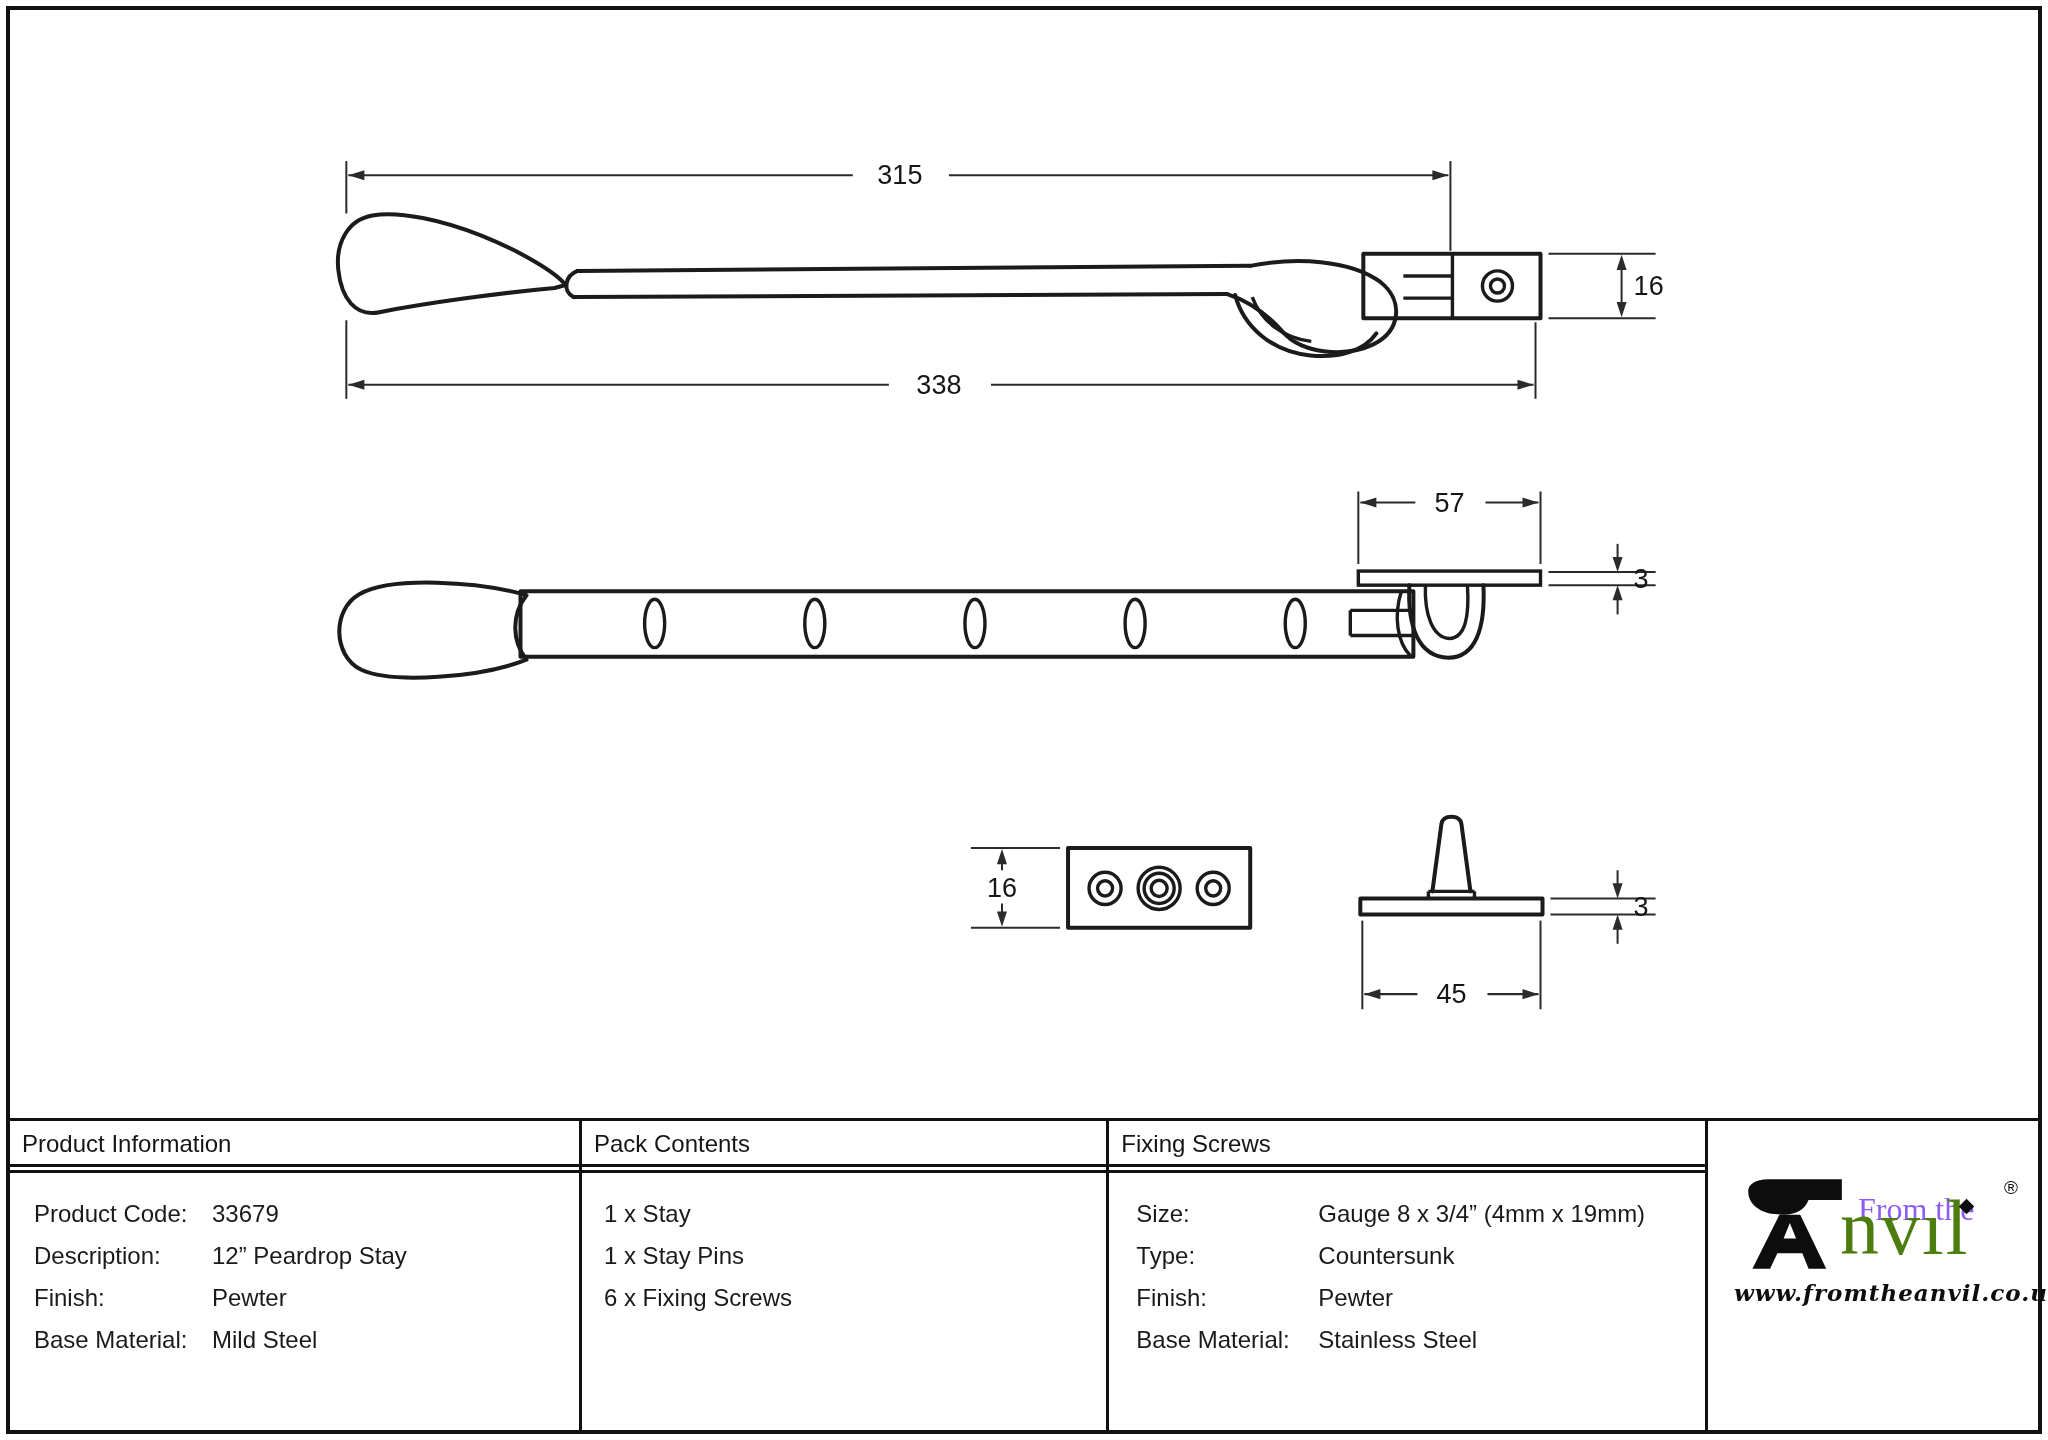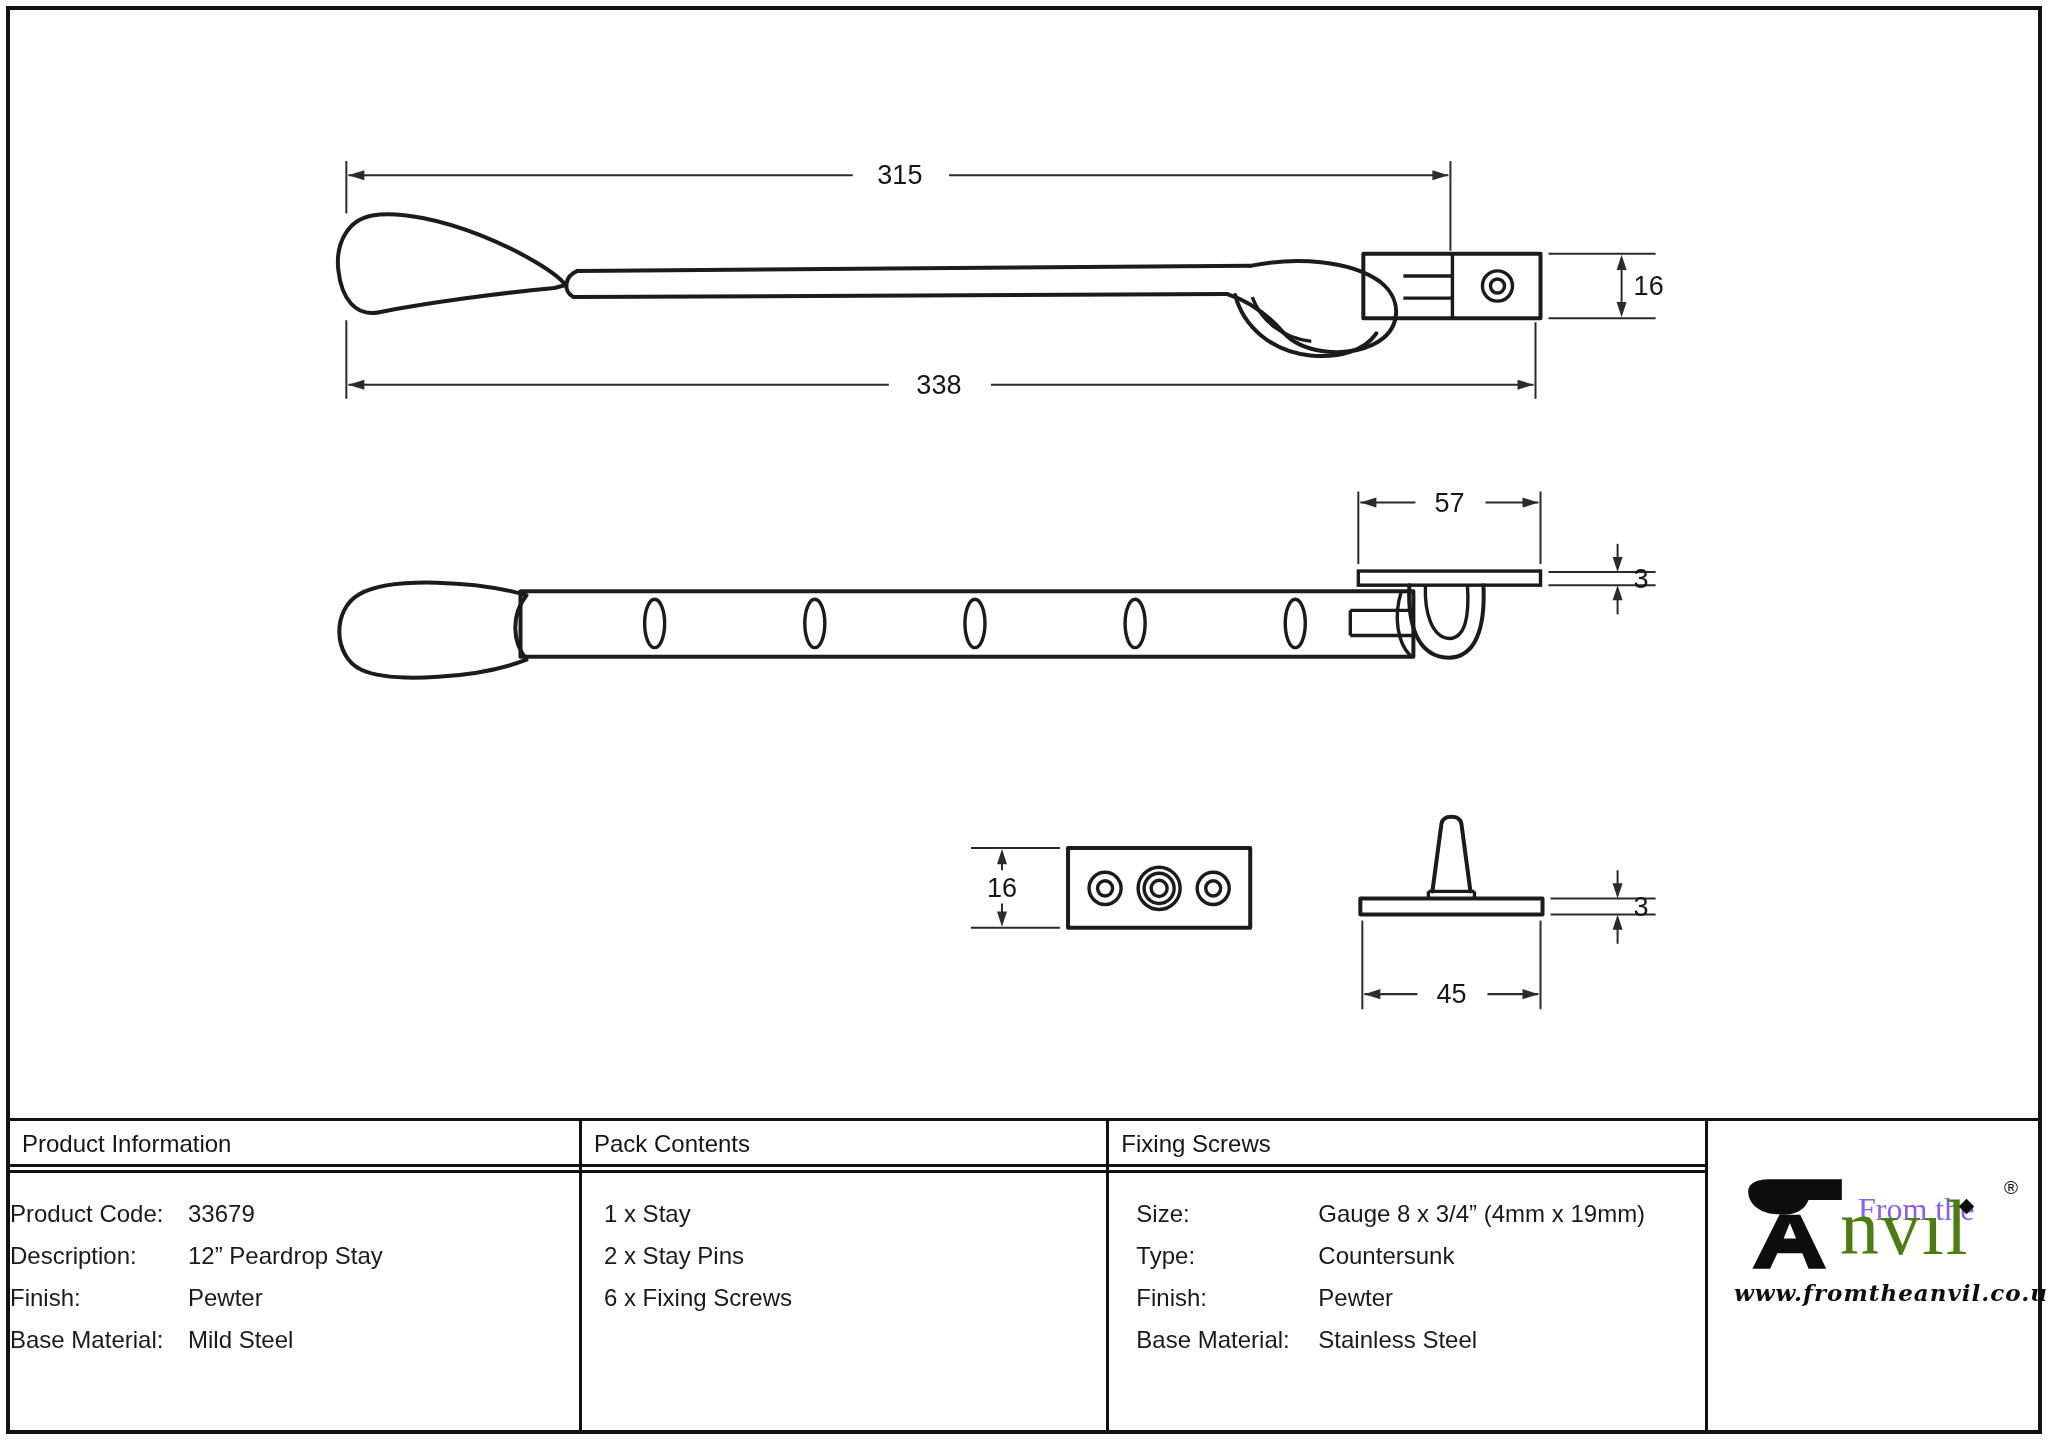--- a/index.html
+++ b/index.html
@@ -17,21 +17,21 @@
   .col { position:relative; }
   .col-sep { border-right:3px solid #111; }
   .col1 { width:578px; } .col2 { width:533px; } .col3 { width:605px; } .col-logo { flex:1; }
 
   .col-header { height:46px; line-height:46px; padding-left:12px; font-size:24px; color:#151515;
                 border-bottom:3px solid #111; position:relative; }
   .col-header::after { content:""; position:absolute; left:0; right:0; bottom:-9px; height:3px; background:#111; }
 
   .col-body { padding-top:26px; }
   .spec-row { display:grid; height:42px; align-items:center; font-size:24px; color:#1a1a1a; }
-  .col1 .spec-row { grid-template-columns:178px 1fr; }
+  .col1 .spec-row { grid-template-columns:178px 1fr; padding-left:24px; }
   .col3 .spec-row { grid-template-columns:182px 1fr; padding-left:27px; }
   .pack-row { height:42px; display:flex; align-items:center; padding-left:22px; font-size:24px; color:#1a1a1a; }
 
   .col-logo { display:flex; align-items:flex-start; justify-content:center; padding-top:52px; }
   .logo { position:relative; width:330px; height:150px; }
   .anvil-glyph { position:absolute; left:34px; top:2px; width:104px; height:96px; }
   .from-the { position:absolute; left:150px; top:18px; font-family:"Liberation Serif", serif; font-size:32px; color:#8b5cf6; }
   .anvil-rest { position:absolute; left:132px; top:16px; font-family:"Liberation Serif", serif;
                 font-size:78px; line-height:1; color:#4d7c0f; letter-spacing:2px; }
   .i-diamond { position:absolute; left:253px; top:28px; width:11px; height:11px; background:#0d0d0d; transform:rotate(45deg); }
@@ -208,21 +208,21 @@
             <span>Base Material:</span>
             <span>Mild Steel</span>
           </div>
         </div>
       </div>
 
       <div class="col col2 col-sep">
         <div class="col-header">Pack Contents</div>
         <div class="col-body">
           <div class="pack-row">1 x Stay</div>
-          <div class="pack-row">2 x Stay Pins</div>
+          <div class="pack-row">1 x Stay Pins</div>
           <div class="pack-row">6 x Fixing Screws</div>
         </div>
       </div>
 
       <div class="col col3 col-sep">
         <div class="col-header">Fixing Screws</div>
         <div class="col-body">
           <div class="spec-row">
             <span>Size:</span>
             <span>Gauge 8 x 3/4” (4mm x 19mm)</span>

